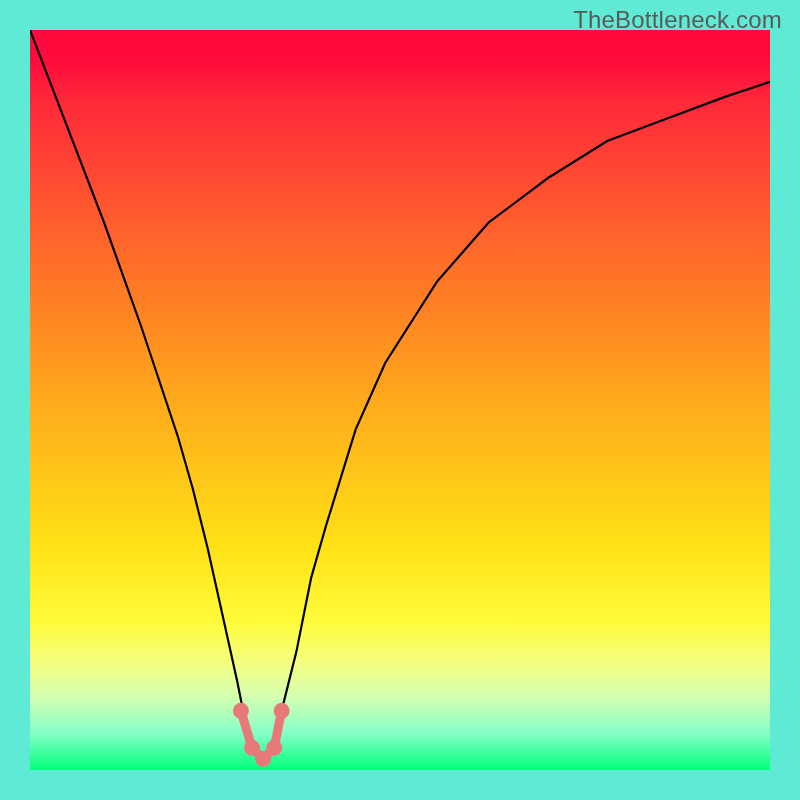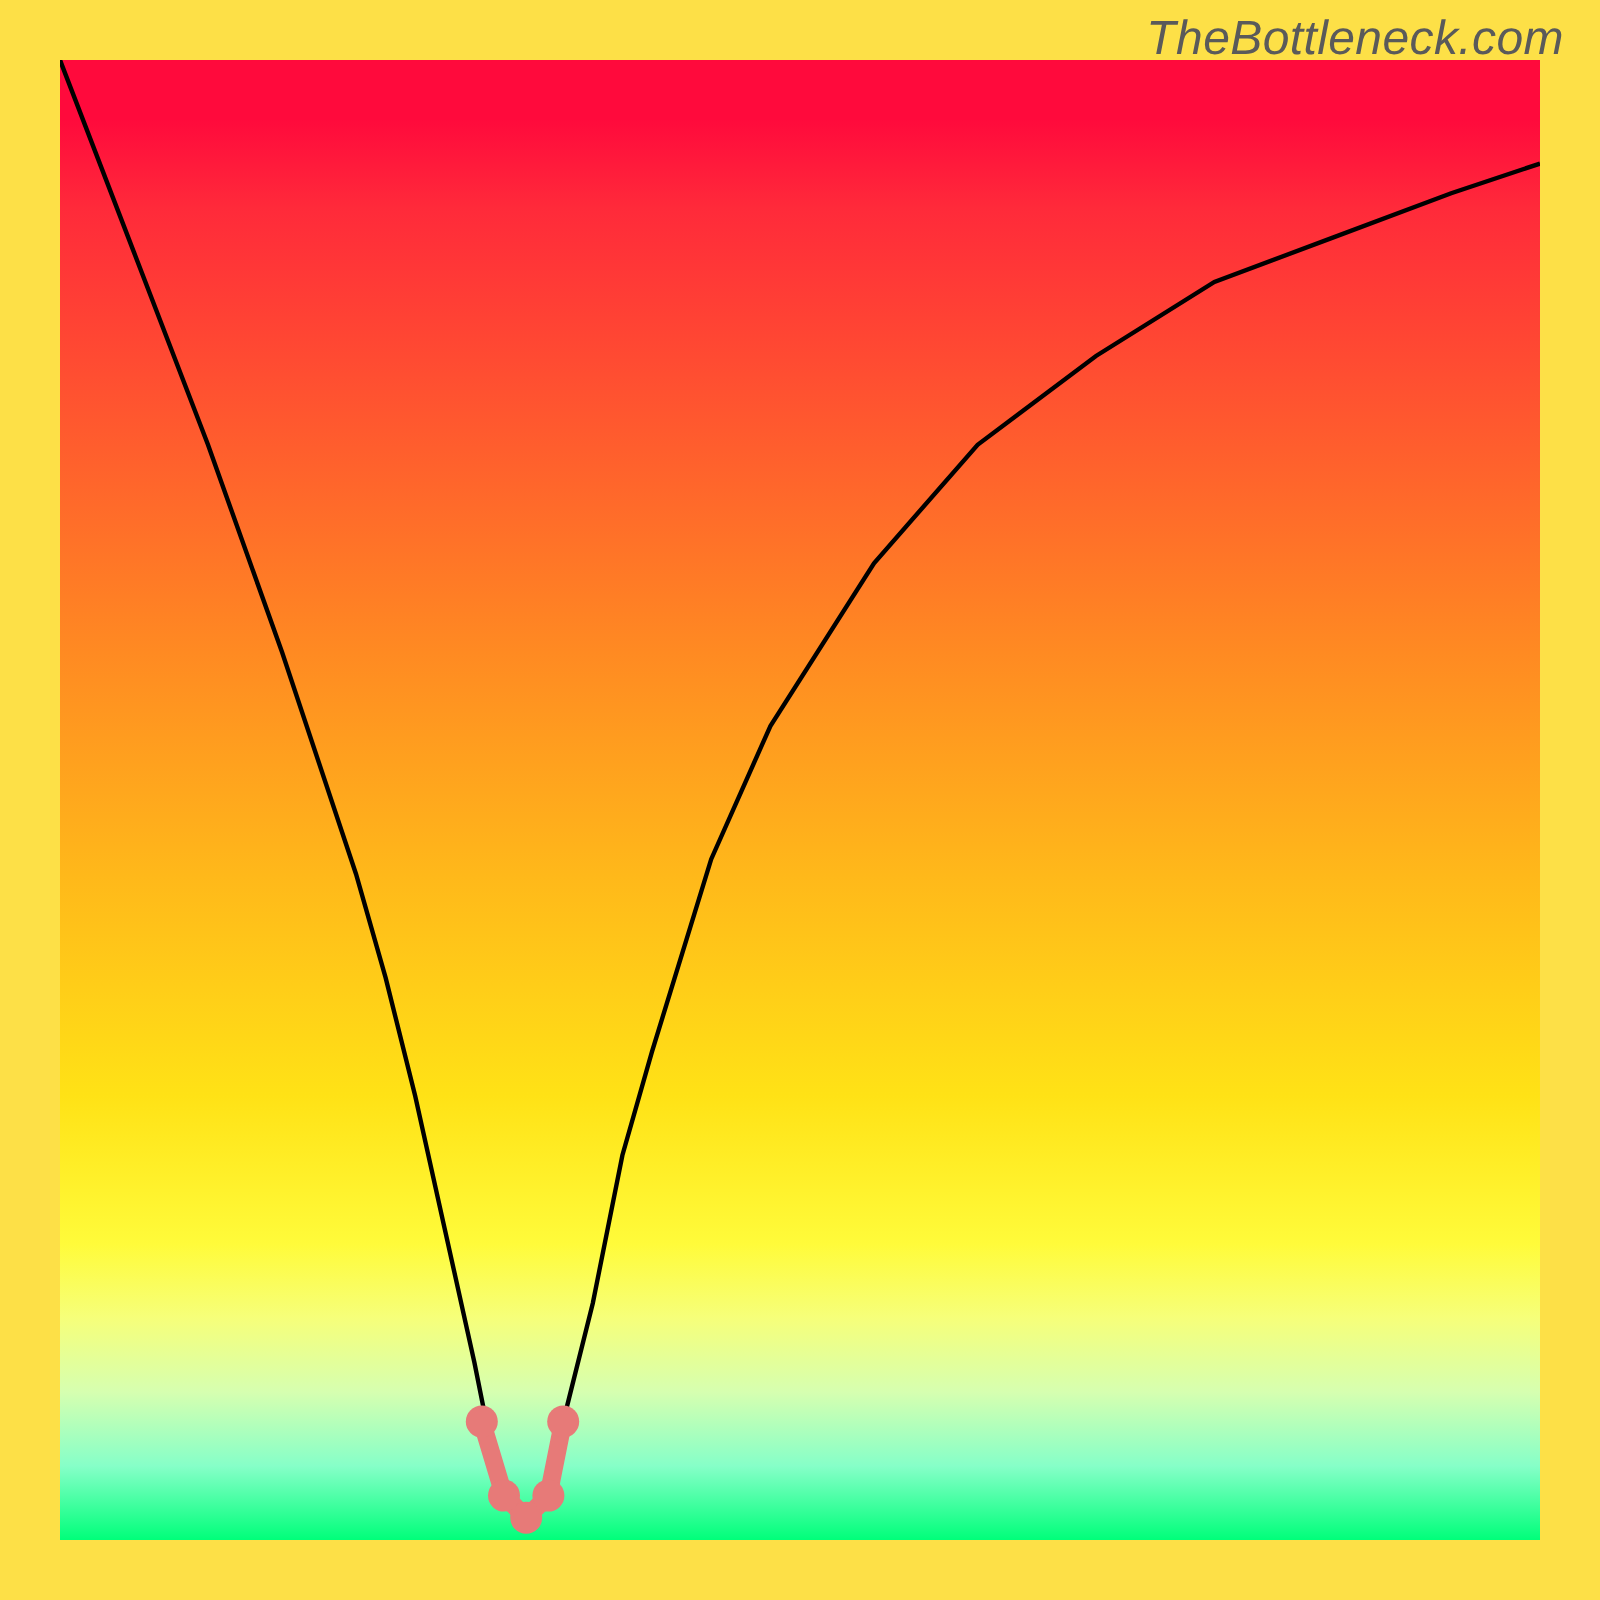--- a/index.html
+++ b/index.html
@@ -1,22 +1,21 @@
 <!DOCTYPE html>
 <html><head>
 <meta charset="utf-8">
 <style>
   * { margin: 0; padding: 0; box-sizing: border-box; }
   html, body { width: 800px; height: 800px; overflow: hidden; background: #000; }
   .frame {
     position: relative;
     width: 800px;
     height: 800px;
-    background: #fde047;
-    font-style: italic;
+    background: #5eead4;
   }
   .watermark {
     position: absolute;
     top: 6px;
     right: 18px;
     font-family: Arial, Helvetica, sans-serif;
     font-size: 24px;
     font-weight: 500;
     color: #5a5a5a;
     letter-spacing: 0.2px;

